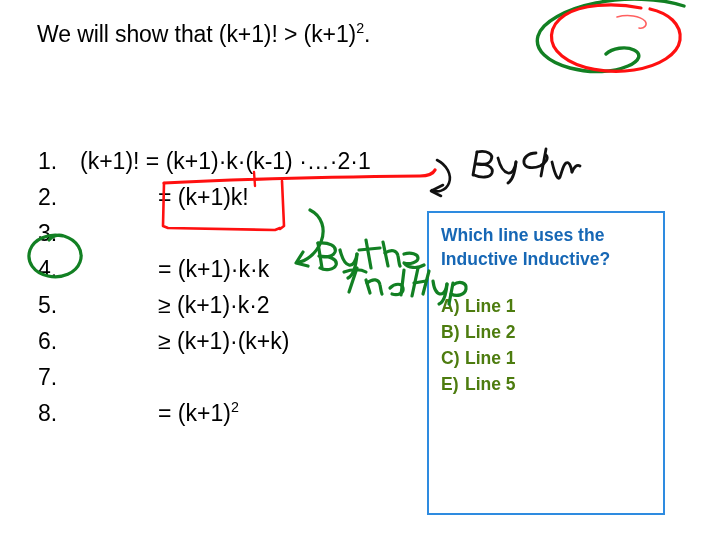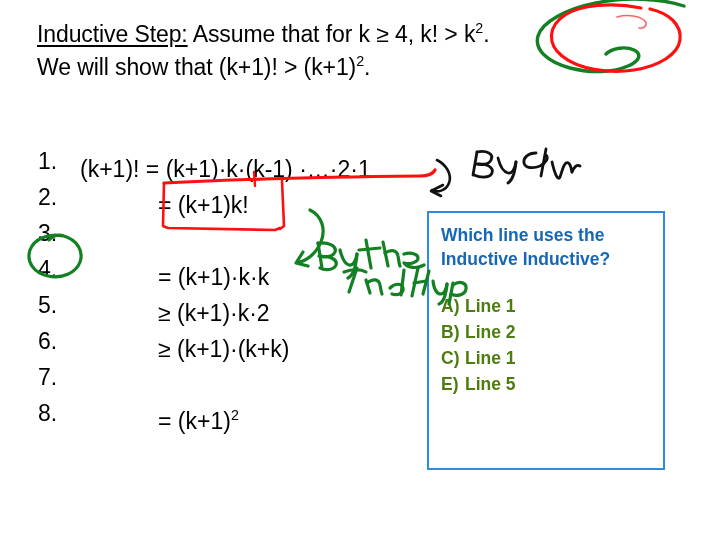--- a/index.html
+++ b/index.html
@@ -52,33 +52,33 @@
   }
   .proof-num {
     position: absolute;
     left: 38px;
     top: 0;
     width: 40px;
     text-align: left;
   }
   .proof-expr {
     position: absolute;
-    top: 8px;
+    top: 0;
     left: 80px;
     white-space: nowrap;
   }
   .proof-row.indented .proof-expr { left: 158px; }
 
   
   #question-box {
     position: absolute;
     left: 427px;
     top: 211px;
     width: 238px;
-    height: 259px;
+    height: 304px;
     border: 2px solid #2E8BE0;
     background: #ffffff;
     box-sizing: border-box;
   }
   .qb-inner {
     padding: 10px 0 0 12px;
   }
   .qb-title-line {
     color: #1667B5;
     font-size: 17.5px;
@@ -105,21 +105,20 @@
     height: 540px;
     pointer-events: none;
   }
 </style>
 </head>
 <body>
 
 <div id="slide">
 
   <div class="header-block">
-    <div class="header-line"><span class="u-underline">Inductive Step:</span><span>  Assume that for k ≥ 4,   k! &gt; k</span><sup>2</sup><span>.</span></div>
     <div class="header-line"><span>We will show that (k+1)! &gt; (k+1)</span><sup>2</sup><span>.</span></div>
   </div>
 
   <div class="proof-list">
 
     <div class="proof-row">
       <span class="proof-num">1.</span>
       <span class="proof-expr"><span>(k+1)! = (k+1)·k·(k-1) ·…·2·1</span><sup></sup></span>
     </div>
 

